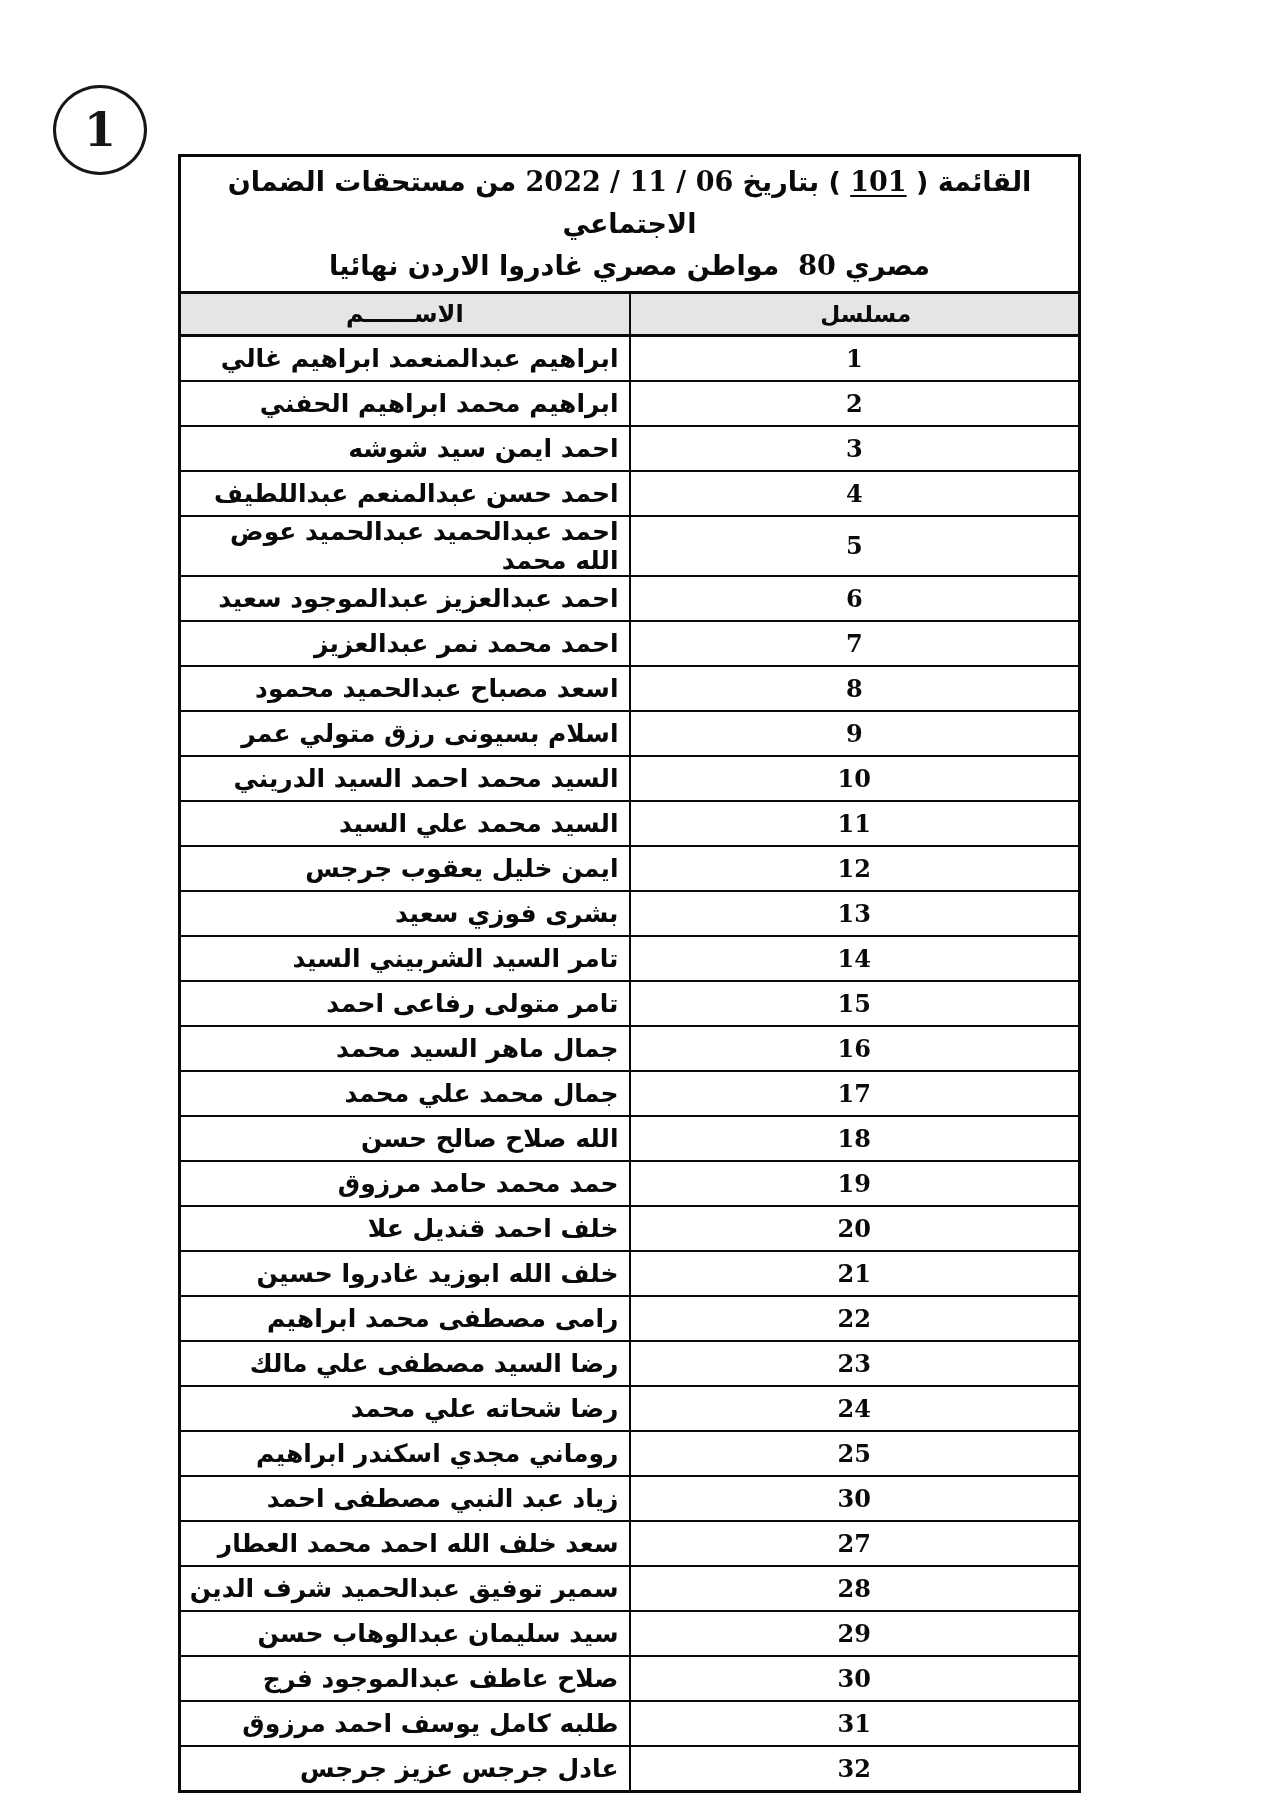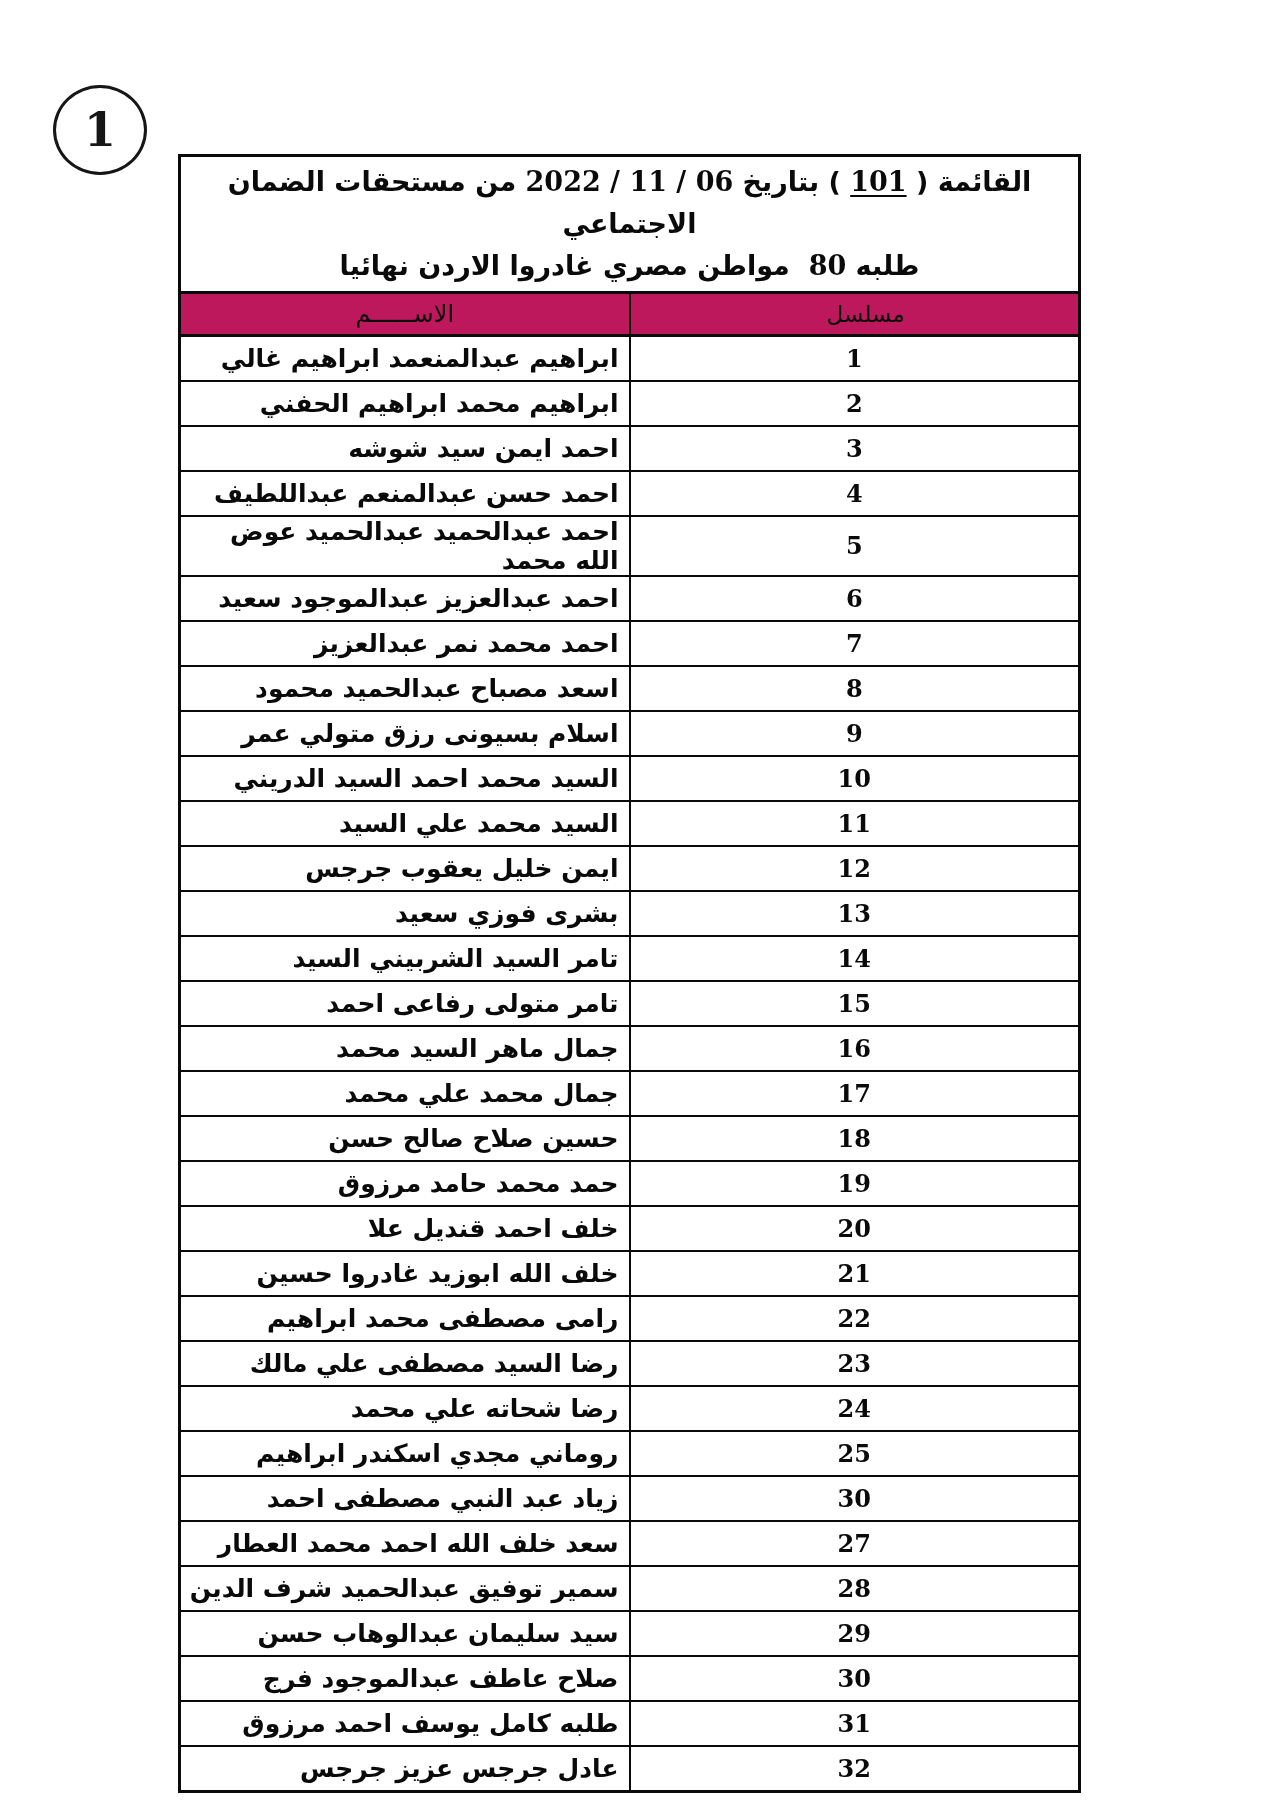--- a/index.html
+++ b/index.html
@@ -69,23 +69,23 @@
   .num {
     font-family: "DejaVu Serif", serif;
     font-weight: bold;
     margin-top: 6px;
   }
   .num.underline {
     text-decoration: underline;
     text-underline-offset: 4px;
   }
   tr.header-row th {
-    background: #be185d;
+    background: #e5e5e5;
     height: 38px;
-    font-weight: normal;
+    font-weight: bold;
     text-align: center;
     vertical-align: middle;
     border-bottom: 3px solid #0a0a0a;
     border-top: 3px solid #0a0a0a;
   }
   th.serial-head { width: 155px; font-size: 23px; padding-left: 24px; }
   th.name-head   { font-size: 24px; }
   tr.data-row td { height: 41px; vertical-align: middle; }
   td.serial-cell {
     width: 155px;
@@ -110,21 +110,21 @@
   <div class="page-circle">
     <span class="num-big">1</span>
   </div>
 
   <div class="doc-wrap">
     <table class="doc-table">
       <tbody>
         <tr class="title-row">
           <td colspan="2">
             <div class="title-line"><span>القائمة ( </span><span class="num underline">101</span><span> ) بتاريخ </span><span class="num">06 / 11 / 2022</span><span> من مستحقات الضمان الاجتماعي</span></div>
-            <div class="title-line"><span>طلبه </span><span class="num">80</span><span>  مواطن مصري غادروا الاردن نهائيا</span></div>
+            <div class="title-line"><span>مصري </span><span class="num">80</span><span>  مواطن مصري غادروا الاردن نهائيا</span></div>
           </td>
         </tr>
         <tr class="header-row">
           <th class="serial-head">مسلسل</th>
           <th class="name-head">الاســــــم</th>
         </tr>
       </tbody>
       <tbody>
           <tr class="data-row">
             <td class="serial-cell">1</td>
@@ -189,21 +189,21 @@
           <tr class="data-row">
             <td class="serial-cell">16</td>
             <td class="name-cell">جمال ماهر السيد محمد</td>
           </tr>
           <tr class="data-row">
             <td class="serial-cell">17</td>
             <td class="name-cell">جمال محمد علي محمد</td>
           </tr>
           <tr class="data-row">
             <td class="serial-cell">18</td>
-            <td class="name-cell">حسين صلاح صالح حسن</td>
+            <td class="name-cell">الله صلاح صالح حسن</td>
           </tr>
           <tr class="data-row">
             <td class="serial-cell">19</td>
             <td class="name-cell">حمد محمد حامد مرزوق</td>
           </tr>
           <tr class="data-row">
             <td class="serial-cell">20</td>
             <td class="name-cell">خلف احمد قنديل علا</td>
           </tr>
           <tr class="data-row">

